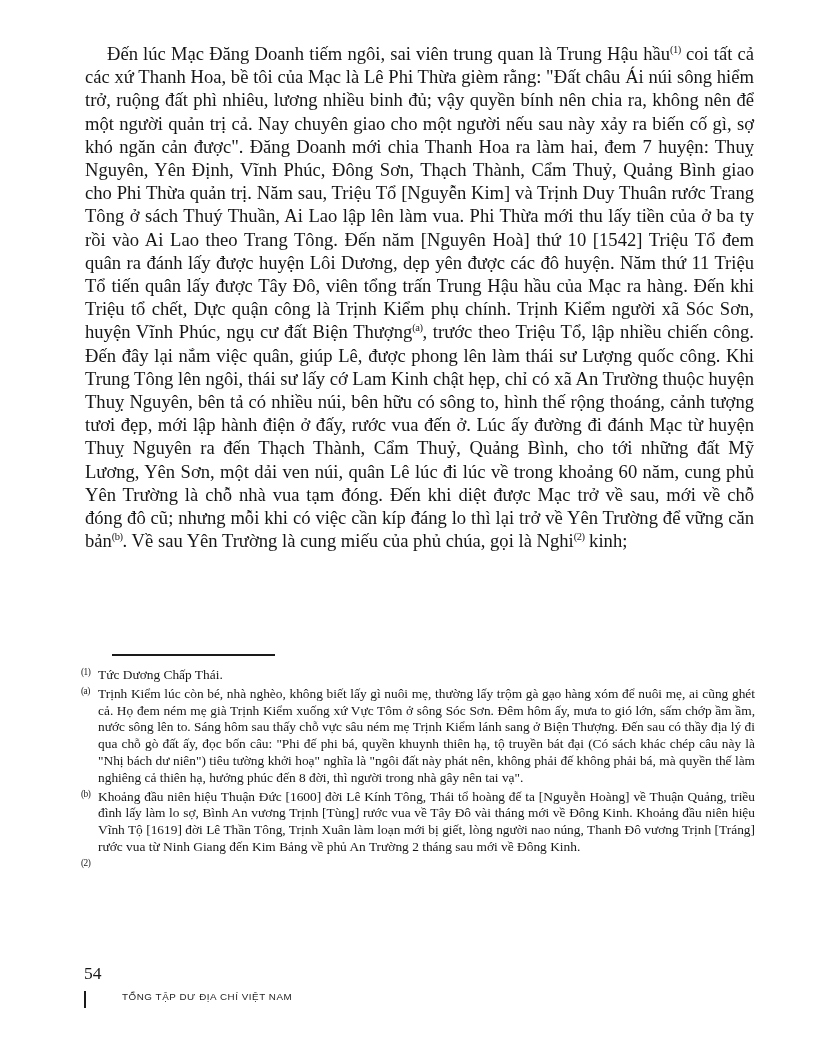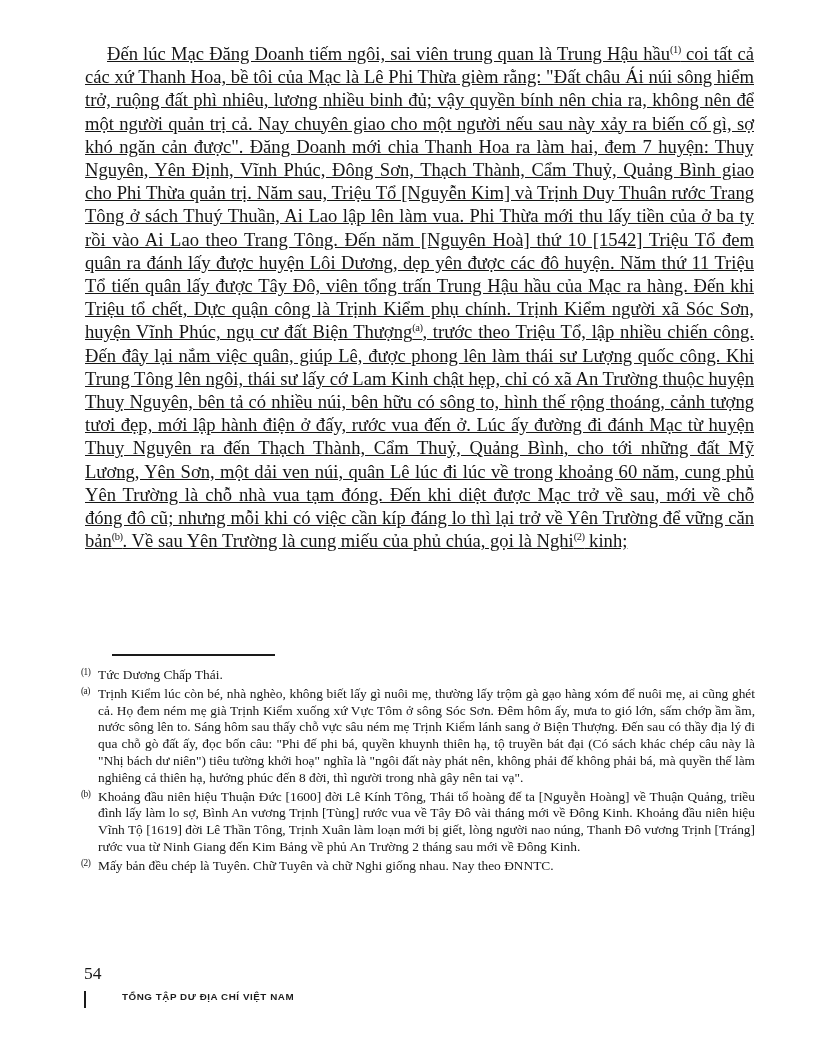--- a/index.html
+++ b/index.html
@@ -9,21 +9,20 @@
     background:#ffffff;
     color:#161616;
     font-family:"Liberation Serif", serif;
     overflow:hidden;
   }
   .body-text {
     position:absolute;
     left:85px; top:42px; width:669px;
     font-size:18.6px; line-height:23.2px;
     text-align:justify;
-    text-decoration:underline;
   }
   .body-text p { margin:0; text-indent:22px; }
   sup.fnref {
     font-size:10.5px;
     line-height:0;
     vertical-align:super;
     letter-spacing:-0.5px;
   }
   .footnote-rule {
     position:absolute;
@@ -47,42 +46,42 @@
     position:absolute; left:84px; top:963px;
     font-size:17.5px;
   }
   .fold-mark {
     position:absolute; left:84px; top:991px;
     width:2px; height:17px; background:#1a1a1a;
   }
   .running-title {
     position:absolute; left:122px; top:991px;
     font-family:"Liberation Sans", sans-serif;
-    font-weight:bold;
+    font-weight:normal;
     font-size:9.8px;
     letter-spacing:0.55px;
     color:#1c1c1c;
   }
 </style>
 </head>
 <body>
 
 <div class="page">
 
   <main class="body-text">
     <p id="body-para">Đến lúc Mạc Đăng Doanh tiếm ngôi, sai viên trung quan là Trung Hậu hầu<sup class="fnref">(1)</sup> coi tất cả các xứ Thanh Hoa, bề tôi của Mạc là Lê Phi Thừa gièm rằng: "Đất châu Ái núi sông hiểm trở, ruộng đất phì nhiêu, lương nhiều binh đủ; vậy quyền bính nên chia ra, không nên để một người quản trị cả. Nay chuyên giao cho một người nếu sau này xảy ra biến cố gì, sợ khó ngăn cản được". Đăng Doanh mới chia Thanh Hoa ra làm hai, đem 7 huyện: Thuỵ Nguyên, Yên Định, Vĩnh Phúc, Đông Sơn, Thạch Thành, Cẩm Thuỷ, Quảng Bình giao cho Phi Thừa quản trị. Năm sau, Triệu Tổ [Nguyễn Kim] và Trịnh Duy Thuân rước Trang Tông ở sách Thuý Thuần, Ai Lao lập lên làm vua. Phi Thừa mới thu lấy tiền của ở ba ty rồi vào Ai Lao theo Trang Tông. Đến năm [Nguyên Hoà] thứ 10 [1542] Triệu Tổ đem quân ra đánh lấy được huyện Lôi Dương, dẹp yên được các đô huyện. Năm thứ 11 Triệu Tổ tiến quân lấy được Tây Đô, viên tổng trấn Trung Hậu hầu của Mạc ra hàng. Đến khi Triệu tổ chết, Dực quận công là Trịnh Kiểm phụ chính. Trịnh Kiểm người xã Sóc Sơn, huyện Vĩnh Phúc, ngụ cư đất Biện Thượng<sup class="fnref">(a)</sup>, trước theo Triệu Tổ, lập nhiều chiến công. Đến đây lại nắm việc quân, giúp Lê, được phong lên làm thái sư Lượng quốc công. Khi Trung Tông lên ngôi, thái sư lấy cớ Lam Kinh chật hẹp, chỉ có xã An Trường thuộc huyện Thuỵ Nguyên, bên tả có nhiều núi, bên hữu có sông to, hình thế rộng thoáng, cảnh tượng tươi đẹp, mới lập hành điện ở đấy, rước vua đến ở. Lúc ấy đường đi đánh Mạc từ huyện Thuỵ Nguyên ra đến Thạch Thành, Cẩm Thuỷ, Quảng Bình, cho tới những đất Mỹ Lương, Yên Sơn, một dải ven núi, quân Lê lúc đi lúc về trong khoảng 60 năm, cung phủ Yên Trường là chỗ nhà vua tạm đóng. Đến khi diệt được Mạc trở về sau, mới về chỗ đóng đô cũ; nhưng mỗi khi có việc cần kíp đáng lo thì lại trở về Yên Trường để vững căn bản<sup class="fnref">(b)</sup>. Về sau Yên Trường là cung miếu của phủ chúa, gọi là Nghi<sup class="fnref">(2)</sup> kinh;</p>
   </main>
 
   <div class="footnote-rule"></div>
 
   <section class="footnotes" id="footnotes">
       <div class="fn"><span class="fn-marker">(1)</span><span class="fn-text">Tức Dương Chấp Thái.</span></div>
       <div class="fn"><span class="fn-marker">(a)</span><span class="fn-text">Trịnh Kiểm lúc còn bé, nhà nghèo, không biết lấy gì nuôi mẹ, thường lấy trộm gà gạo hàng xóm để nuôi mẹ, ai cũng ghét cả. Họ đem ném mẹ già Trịnh Kiểm xuống xứ Vực Tôm ở sông Sóc Sơn. Đêm hôm ấy, mưa to gió lớn, sấm chớp ầm ầm, nước sông lên to. Sáng hôm sau thấy chỗ vực sâu ném mẹ Trịnh Kiểm lánh sang ở Biện Thượng. Đến sau có thầy địa lý đi qua chỗ gò đất ấy, đọc bốn câu: "Phi đế phi bá, quyền khuynh thiên hạ, tộ truyền bát đại (Có sách khác chép câu này là "Nhị bách dư niên") tiêu tường khởi hoạ" nghĩa là "ngôi đất này phát nên, không phải đế không phải bá, mà quyền thế làm nghiêng cả thiên hạ, hưởng phúc đến 8 đời, thì người trong nhà gây nên tai vạ".</span></div>
       <div class="fn"><span class="fn-marker">(b)</span><span class="fn-text">Khoảng đầu niên hiệu Thuận Đức [1600] đời Lê Kính Tông, Thái tổ hoàng đế ta [Nguyễn Hoàng] về Thuận Quảng, triều đình lấy làm lo sợ, Bình An vương Trịnh [Tùng] rước vua về Tây Đô vài tháng mới về Đông Kinh. Khoảng đầu niên hiệu Vĩnh Tộ [1619] đời Lê Thần Tông, Trịnh Xuân làm loạn mới bị giết, lòng người nao núng, Thanh Đô vương Trịnh [Tráng] rước vua từ Ninh Giang đến Kim Bảng về phủ An Trường 2 tháng sau mới về Đông Kinh.</span></div>
-      <div class="fn"><span class="fn-marker">(2)</span><span class="fn-text">Mấy bản đều chép là Tuyên. Chữ Tuyên và chữ Nghi giống nhau. Nay theo ĐNNTC.</span></div>
+      <div class="fn"><span class="fn-marker">(2)</span></div>
     </section>
 
   <footer class="page-footer">
     <span class="page-number">54</span>
     <span class="fold-mark"></span>
     <span class="running-title">TỔNG TẬP DƯ ĐỊA CHÍ VIỆT NAM</span>
   </footer>
 
 </div>
 

